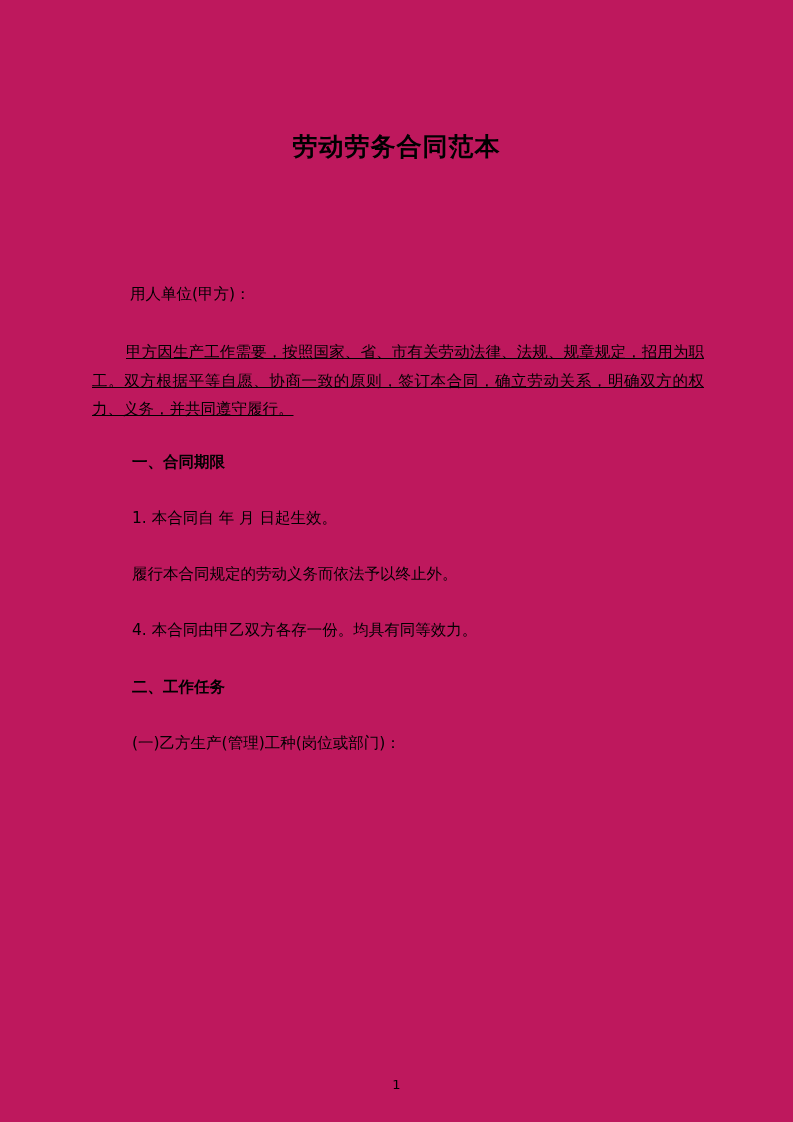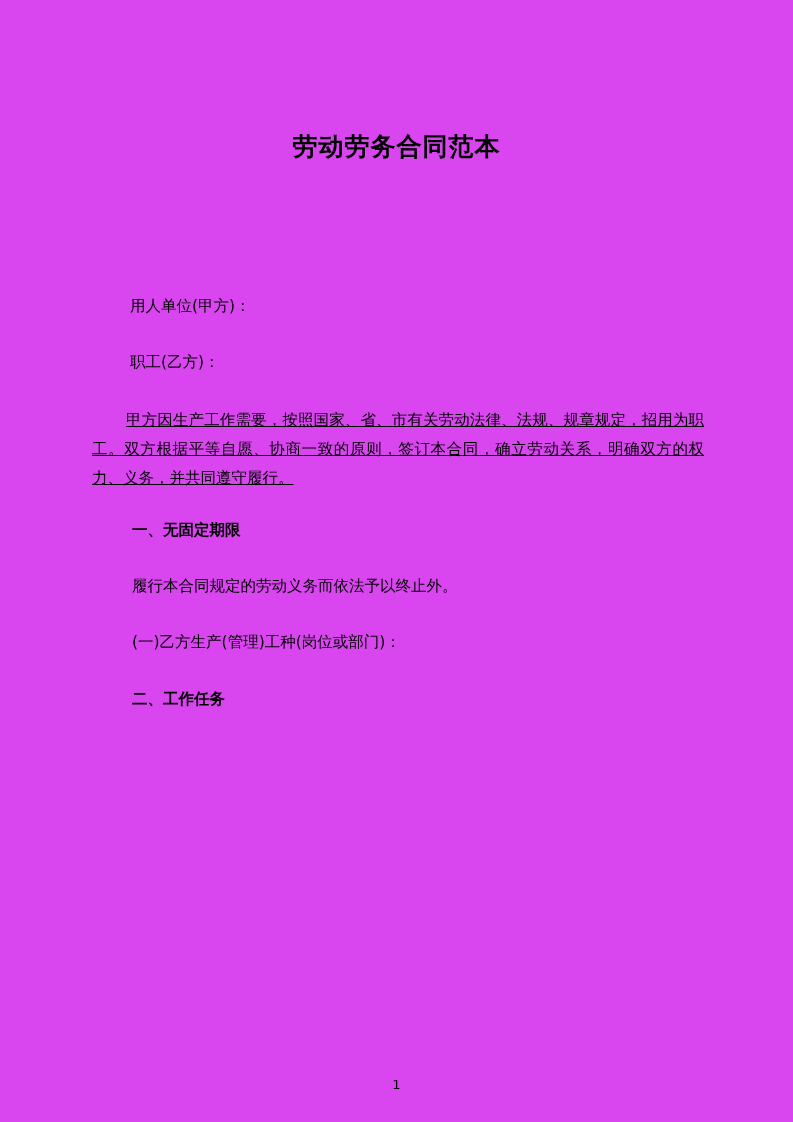--- a/index.html
+++ b/index.html
@@ -8,21 +8,21 @@
     background: #ffffff;
   }
   body {
     font-family: "DejaVu Sans", "Liberation Sans", sans-serif;
     color: #000000;
   }
   .page {
     position: relative;
     width: 793px;
     height: 1122px;
-    background: #d946ef;
+    background: #be185d;
     box-sizing: border-box;
     overflow: hidden;
   }
   .doc-title {
     position: absolute;
     top: 130px;
     left: 0;
     width: 793px;
     text-align: center;
     font-size: 25px;
@@ -31,21 +31,21 @@
   }
   .body-block {
     position: absolute;
     top: 282px;
     left: 92px;
     width: 612px;
   }
   .para {
     font-size: 15.5px;
     line-height: 1.62;
-    margin: 12px 0 31px 0;
+    margin: 0 0 31px 0;
     text-align: justify;
   }
   .para.indent1 {
     padding-left: 38px;
   }
   .para.flow {
     padding-left: 0;
     text-indent: 34px;
     line-height: 1.85;
     margin-bottom: 26px;
@@ -78,23 +78,24 @@
 </style>
 </head>
 <body>
 
 <div class="page">
 
   <div class="doc-title">劳动劳务合同范本</div>
 
   <div class="body-block">
     <p class="para indent1">用人单位(甲方)：</p>
-    <p class="para indent1">职工(乙方)：</p>
     <p class="para flow">甲方因生产工作需要，按照国家、省、市有关劳动法律、法规、规章规定，招用为职工。双方根据平等自愿、协商一致的原则，签订本合同，确立劳动关系，明确双方的权力、义务，并共同遵守履行。</p>
-    <p class="para section">一、无固定期限</p>
+    <p class="para section">一、合同期限</p>
+    <p class="para nohang">1. 本合同自  年  月  日起生效。</p>
     <p class="para nohang">履行本合同规定的劳动义务而依法予以终止外。</p>
+    <p class="para nohang">4. 本合同由甲乙双方各存一份。均具有同等效力。</p>
+    <p class="para section">二、工作任务</p>
     <p class="para nohang">(一)乙方生产(管理)工种(岗位或部门)：</p>
-    <p class="para section">二、工作任务</p>
   </div>
 
   <div class="page-number">1</div>
 
 </div>
 
 </body></html>

